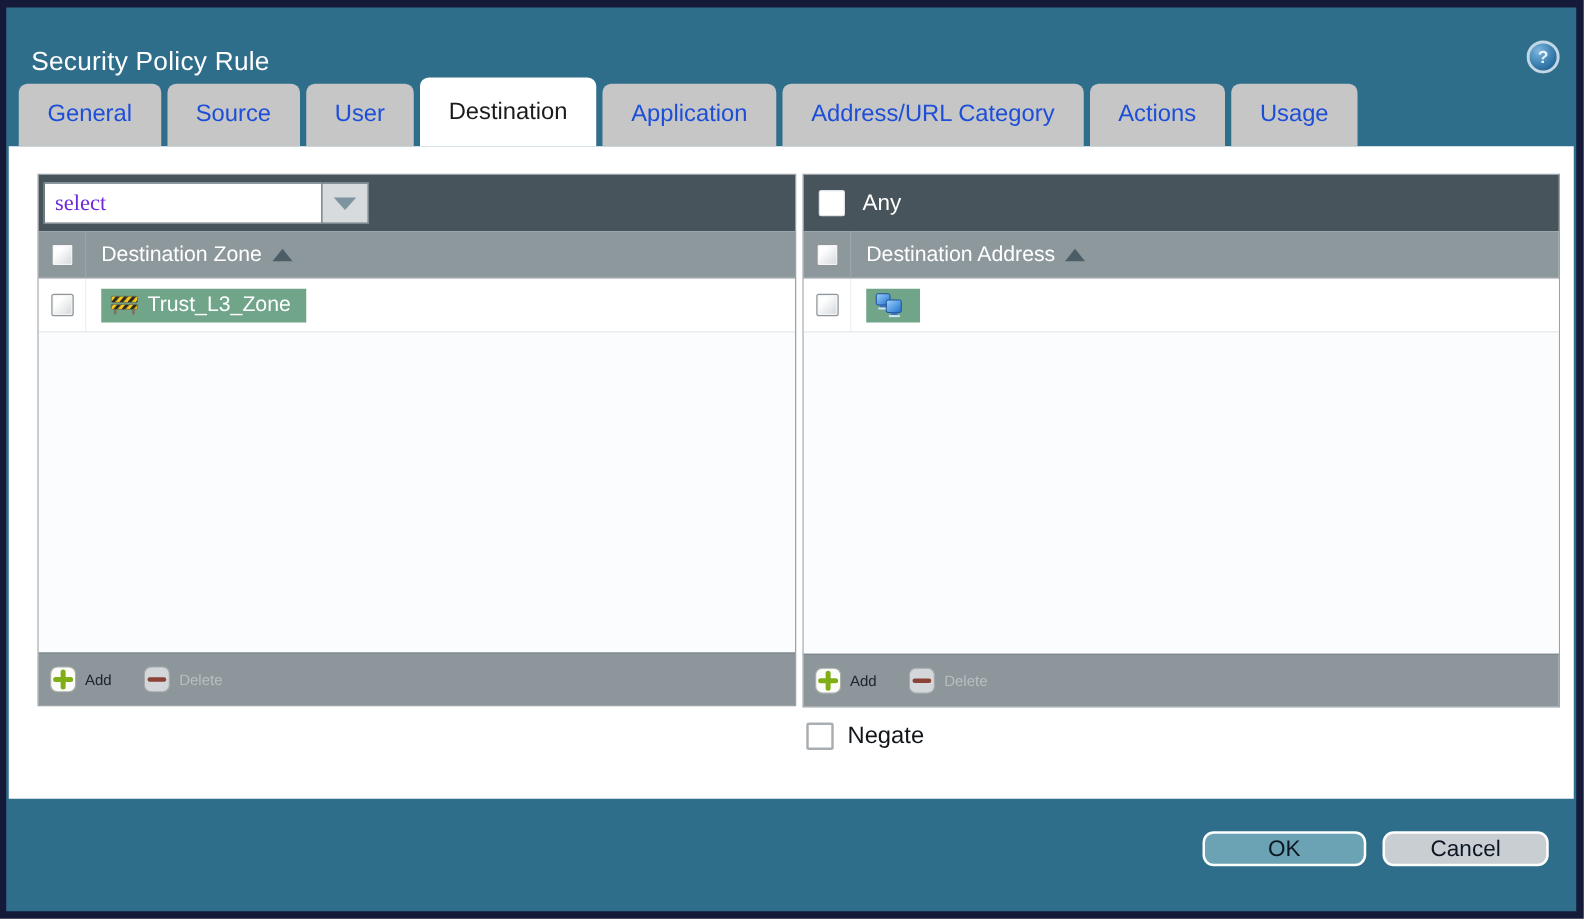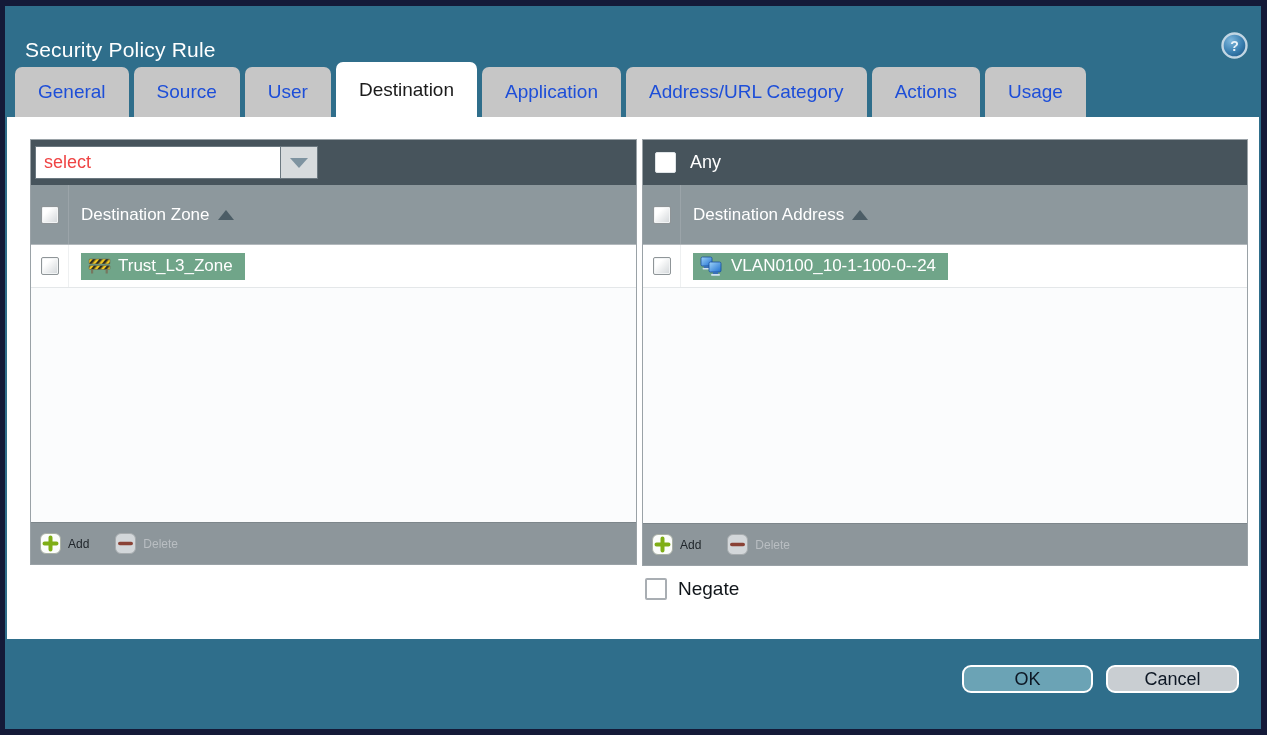--- a/index.html
+++ b/index.html
@@ -47,42 +47,42 @@
   }
   .panel.left  { left:23px; top:22px; width:607px; height:426px; }
   .panel.right { left:635px; top:22px; width:606px; height:427px; }
   .panel-toolbar {
     height:45px; background:#47545c; flex:0 0 auto;
     display:flex; align-items:center; padding-left:4px;
   }
   
   .combo { display:flex; height:33px; }
   .combo input {
-    width:245px; height:33px; border:1px solid #6b7880; border-right:none;
-    font-family:Liberation Sans, sans-serif; font-size:18px; padding:0 8px; color:#ef4444;
+    width:222px; height:33px; border:1px solid #6b7880; border-right:none;
+    font-family:Liberation Serif, serif; font-size:18px; padding:0 8px; color:#6d28d9;
     background:#ffffff; outline:none;
   }
   .combo .combo-btn {
     width:38px; height:33px; background:#d7dbdd; border:1px solid #6b7880;
     display:flex; align-items:center; justify-content:center; cursor:pointer;
   }
   .tri-down {
     width:0; height:0; border-left:9px solid transparent; border-right:9px solid transparent;
     border-top:10px solid #7e93a0;
   }
   
   .any-wrap { display:flex; align-items:center; padding-left:8px; gap:14px; }
   .any-label { color:#ffffff; font-size:18px; }
   .cb-any {
     width:21px; height:21px; background:#ffffff; border:1px solid #dfe4e7;
     border-radius:2px; cursor:pointer;
   }
   
   .panel-header {
-    height:60px; background:#8d989d; flex:0 0 auto; display:flex; align-items:center;
+    height:38px; background:#8d989d; flex:0 0 auto; display:flex; align-items:center;
     border-bottom:1px solid #b2b8bc;
   }
   .cb-cell {
     width:38px; align-self:stretch; display:flex; align-items:center; justify-content:center;
     border-right:1px solid #9ba4a9;
   }
   .cb-bevel {
     width:18px; height:18px; border:1px solid #8f9598; border-radius:2px;
     background:linear-gradient(135deg,#ffffff 30%,#d2d6d9);
     box-shadow: inset 0 0 0 1px #f2f4f5; cursor:pointer;
@@ -246,21 +246,20 @@
                   <stop offset="100%" stop-color="#1f6fd0"></stop>
                 </linearGradient>
               </defs>
               <rect x="1" y="1" width="11" height="9" rx="1.5" fill="url(#mon)" stroke="#1b4f9b" stroke-width="0.8"></rect>
               <rect x="4" y="10" width="5" height="2" fill="#3a70b5"></rect>
               <rect x="2.5" y="12" width="8" height="1.6" rx="0.8" fill="#cfe2f2"></rect>
               <rect x="9" y="6" width="12" height="10" rx="1.5" fill="url(#mon)" stroke="#1b4f9b" stroke-width="0.8"></rect>
               <rect x="13" y="16" width="5" height="2" fill="#3a70b5"></rect>
               <rect x="11" y="18" width="9" height="1.7" rx="0.8" fill="#cfe2f2"></rect>
             </svg>
-            <span>VLAN0100_10-1-100-0--24</span>
           </span>
         </div>
       </div>
       <div class="panel-footer">
         <div class="ftr-btn">
           <svg width="21" height="21" viewBox="0 0 21 21">
             <rect x="0.5" y="0.5" width="20" height="20" rx="5.5" fill="#fcfdfb" stroke="#a9b0a6"></rect>
             <path d="M10.5 4.5 v12 M4.5 10.5 h12" stroke="#7fae16" stroke-width="4" stroke-linecap="round"></path>
           </svg>
           <span class="label">Add</span>

